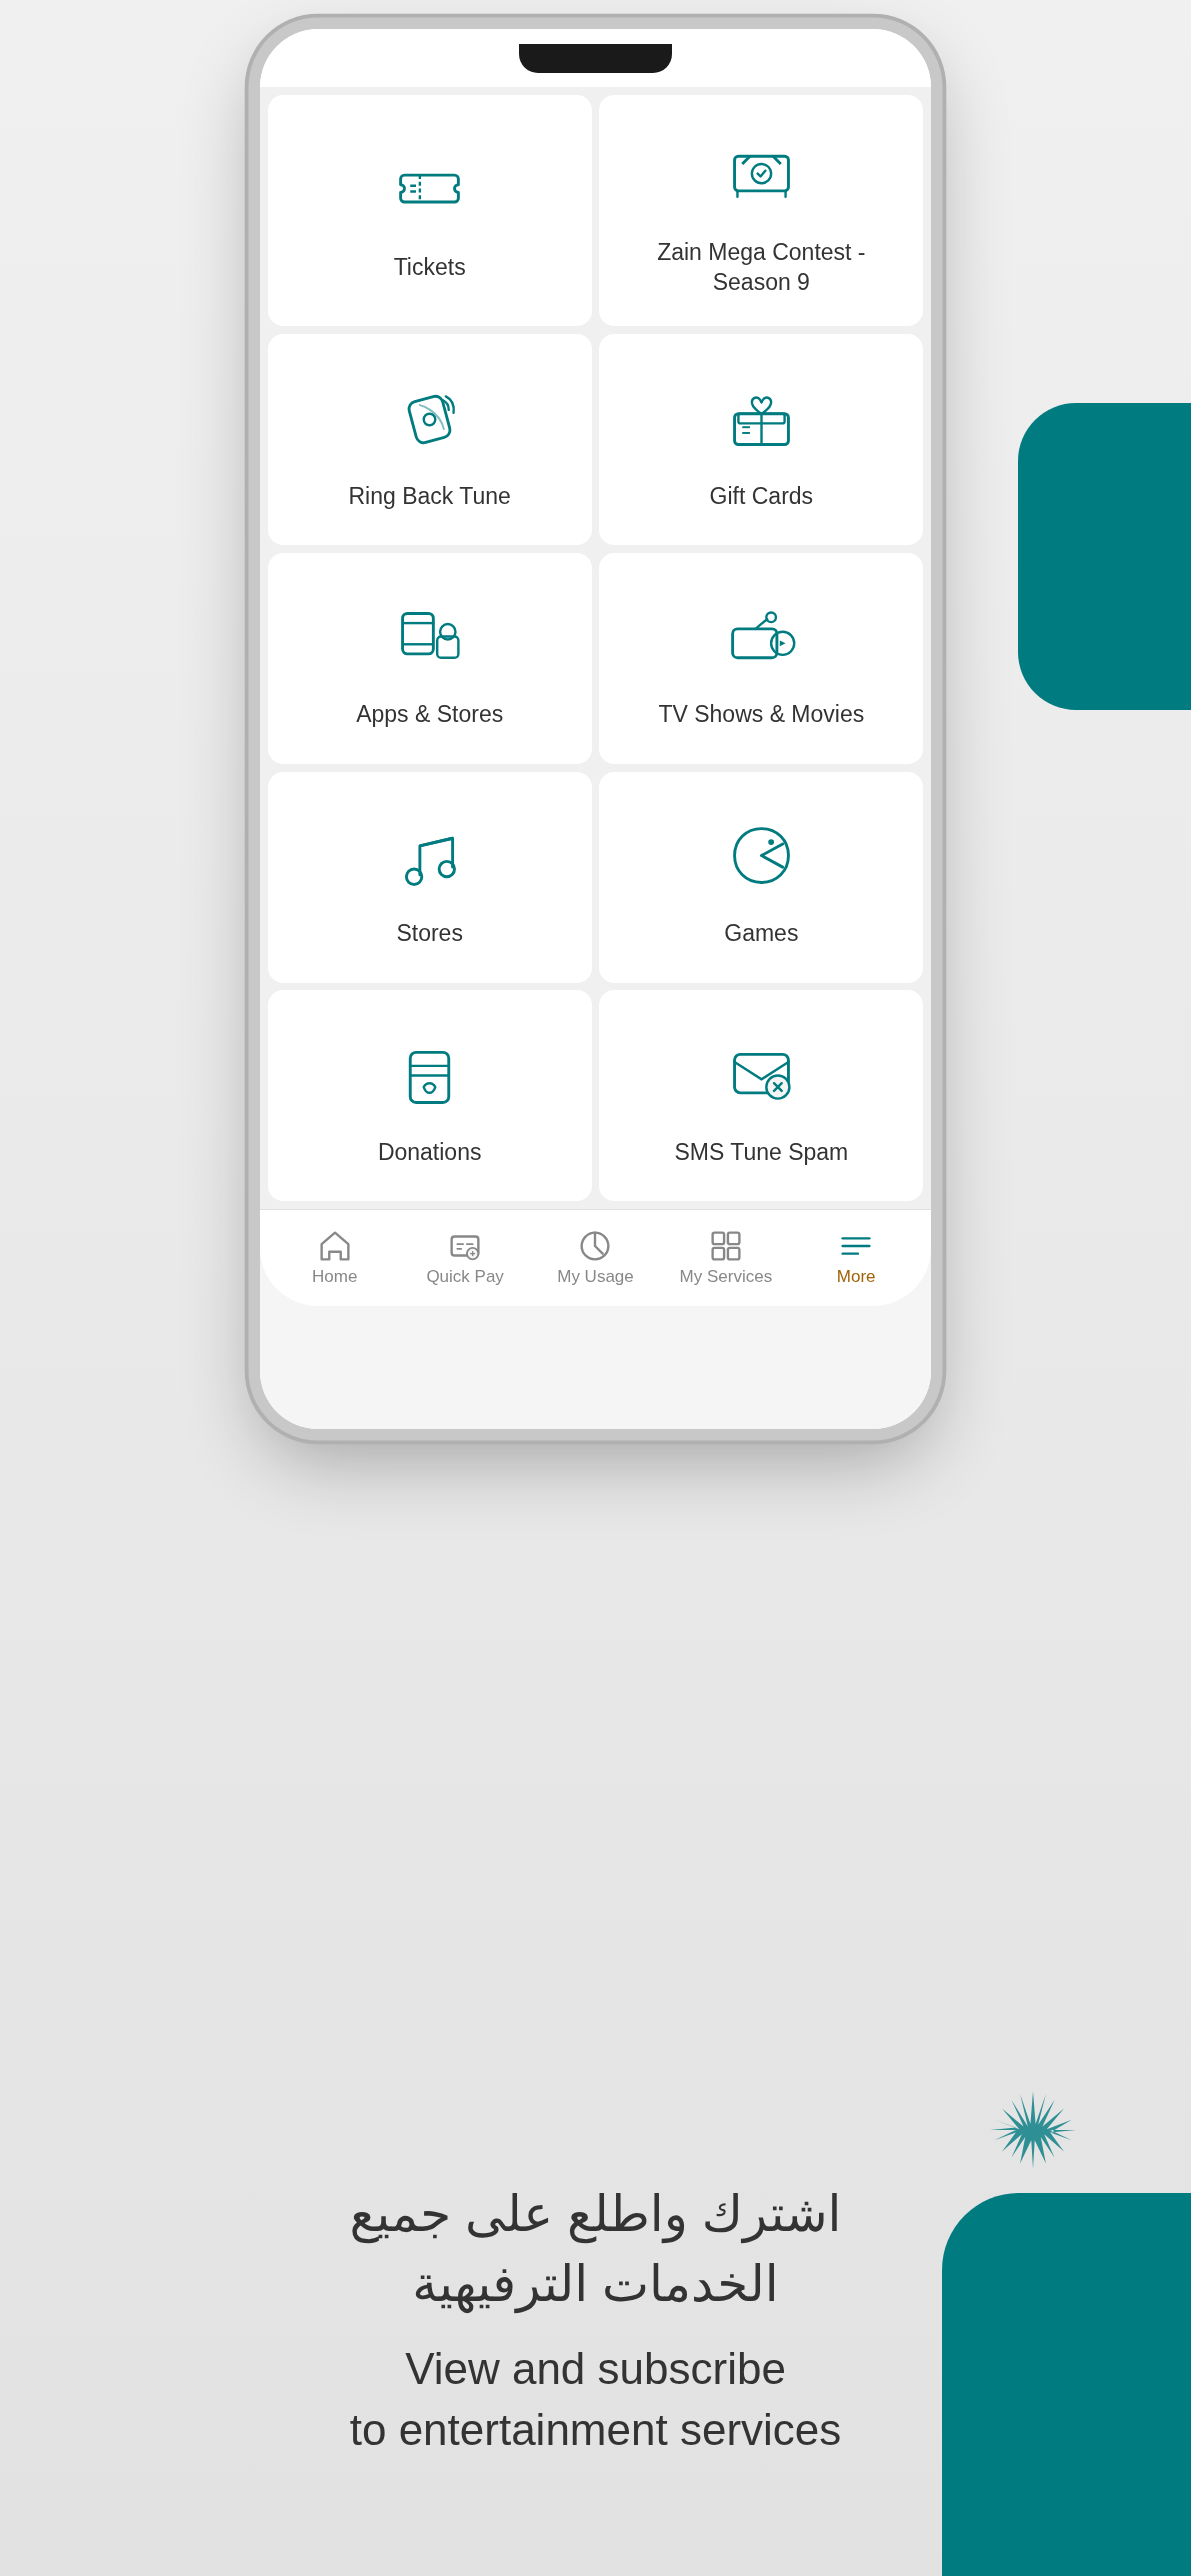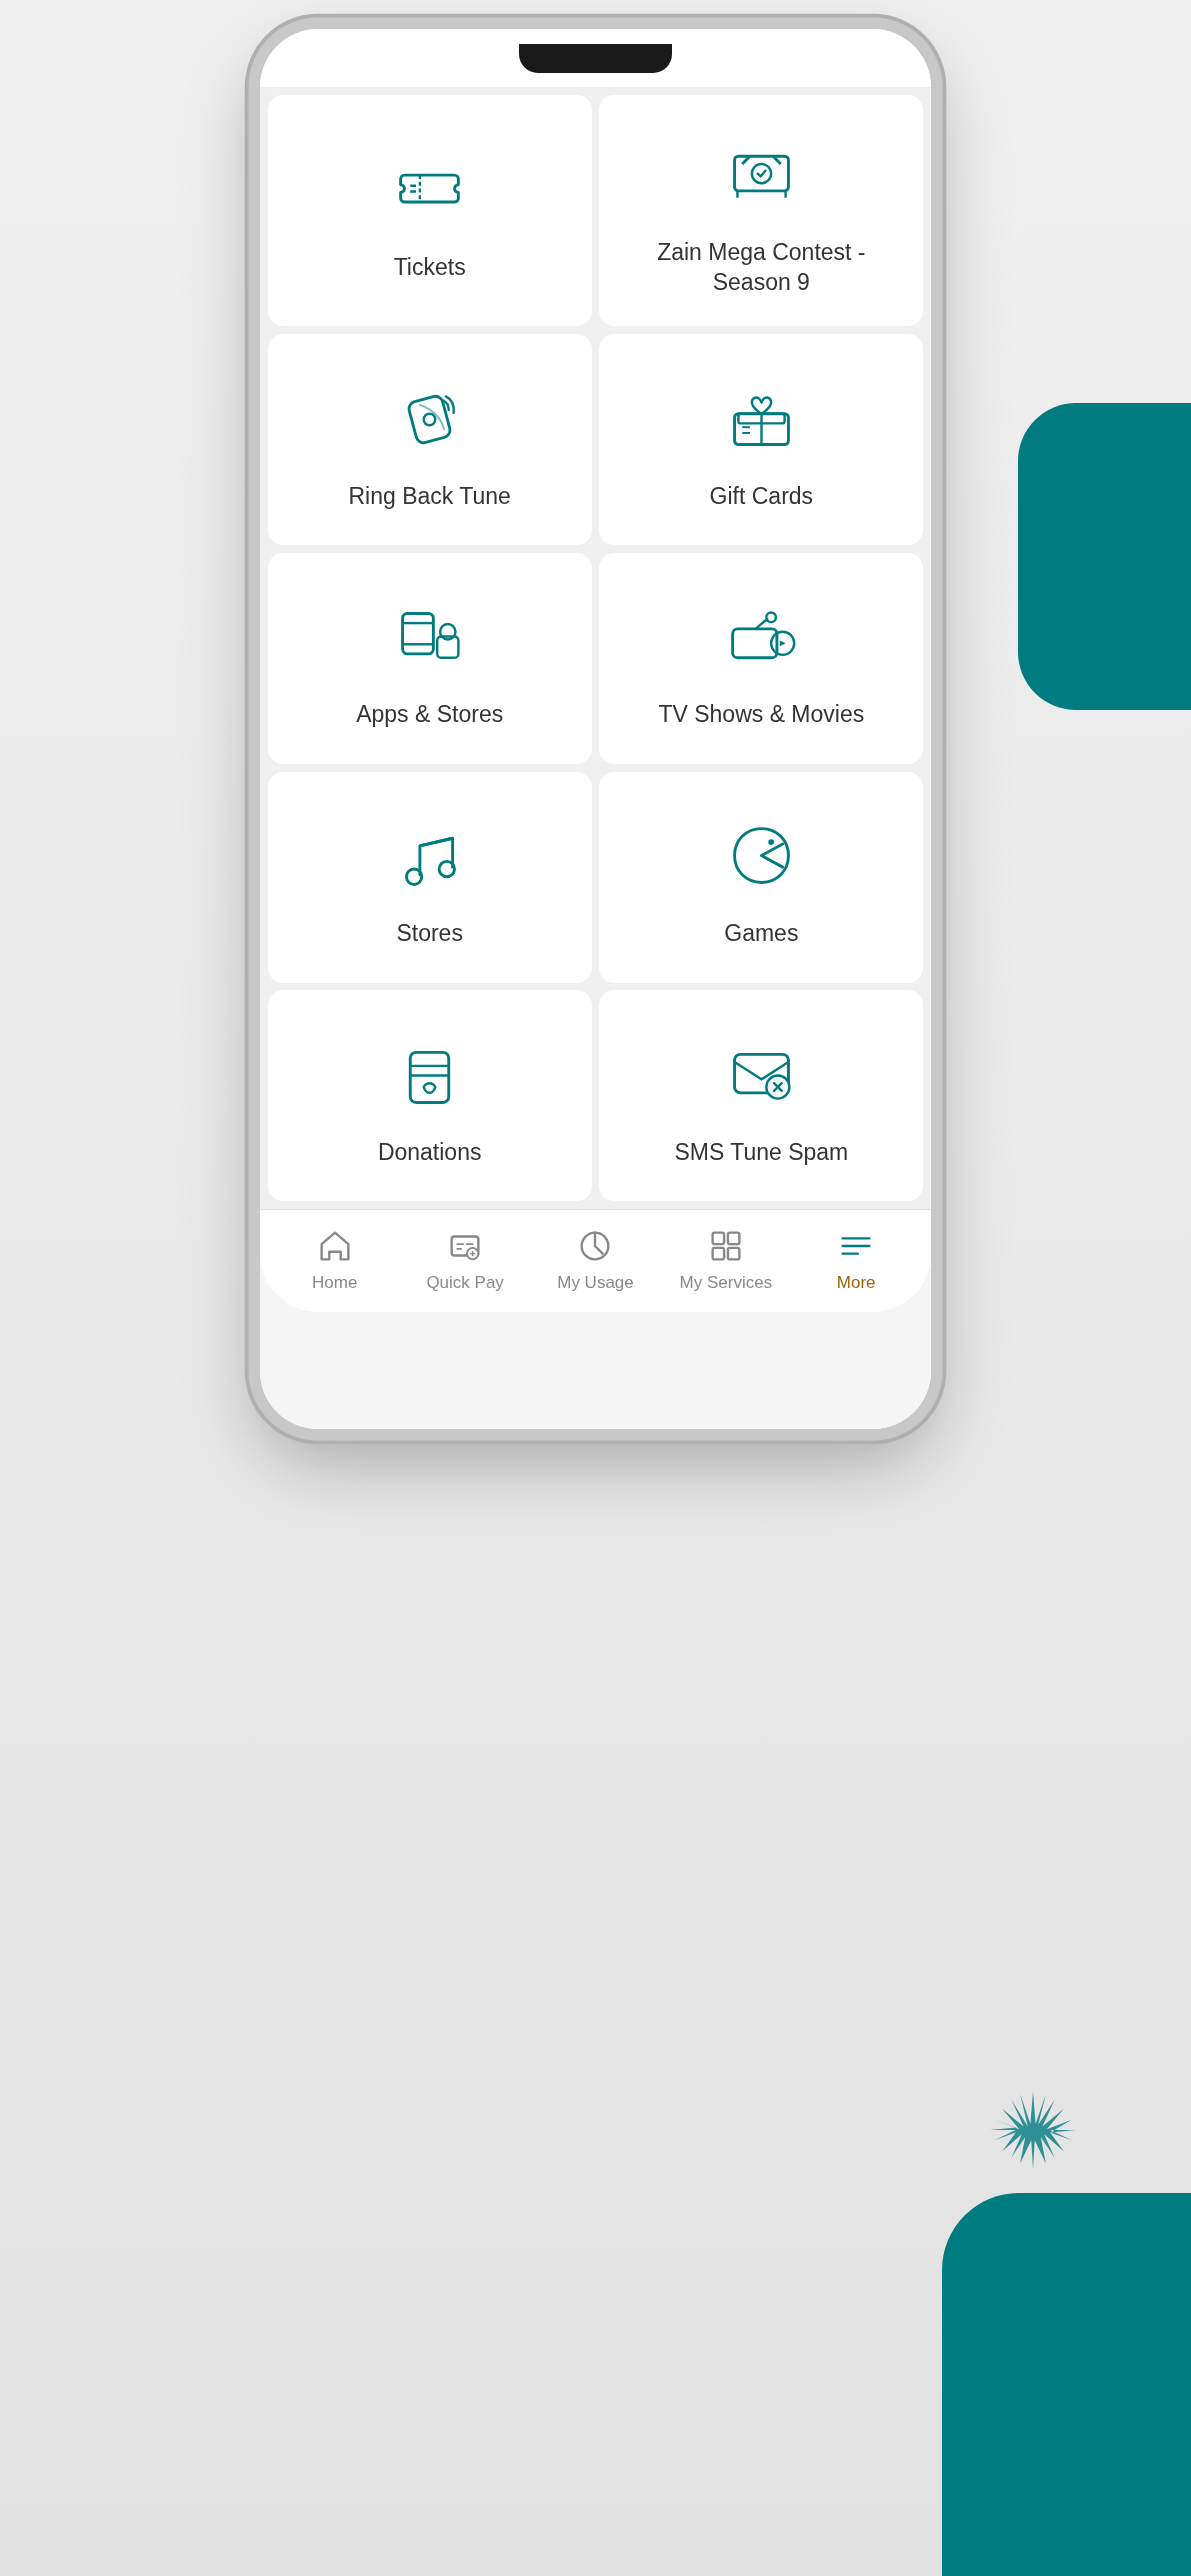--- a/index.html
+++ b/index.html
@@ -143,21 +143,21 @@
       align-items: center;
       justify-content: space-around;
       padding: 15.3px 9.6px 19px;
       border-radius: 0 0 58px 58px;
     }
 
     .nav-item {
       display: flex;
       flex-direction: column;
       align-items: center;
-      gap: 6px;
+      gap: 0;
       cursor: pointer;
       flex: 1;
     }
 
     .nav-item svg {
       width: 42px;
       height: 42px;
     }
 
     .nav-label {
@@ -426,15 +426,19 @@
               <line x1="8" y1="30" x2="24" y2="30" stroke="#007b7f" stroke-width="2.5" stroke-linecap="round"></line>
             </svg>
             <span class="nav-label active">More</span>
           </div>
 
         </div>
       </div>
     </div>
   </div>
 
+  <div class="bottom-section">
+    <div class="arabic-text">اشترك واطلع على جميع<br>الخدمات الترفيهية</div>
+    <div class="english-text">View and subscribe<br>to entertainment services</div>
+  </div>
 
 </div>
 
 
 </body></html>

